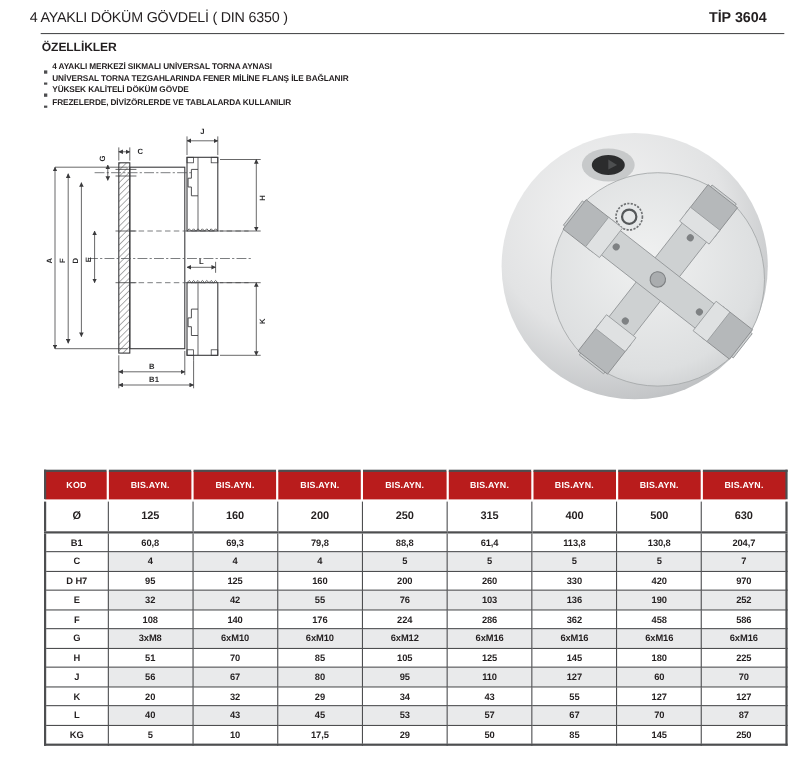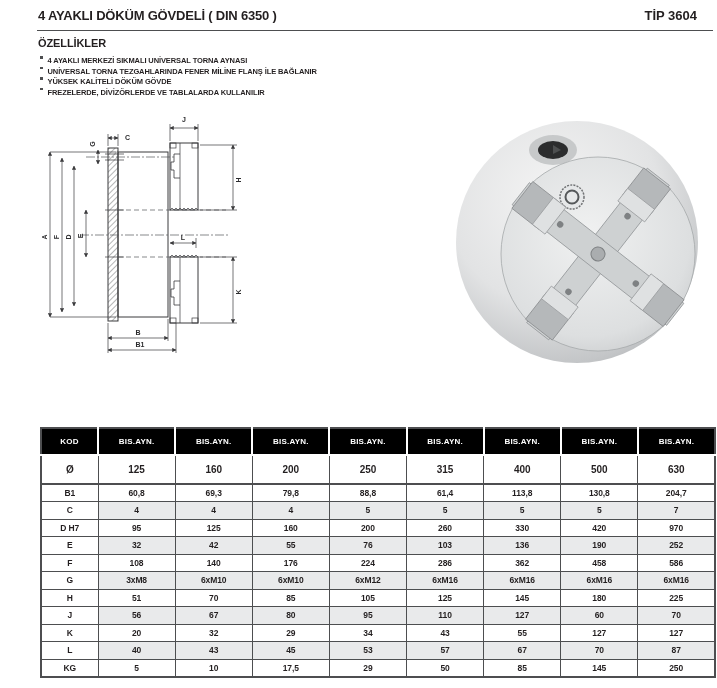--- a/index.html
+++ b/index.html
@@ -3,58 +3,58 @@
 <meta charset="utf-8">
 <style>
   * { box-sizing: border-box; }
   html,body { margin:0; padding:0; }
   body {
     width:717px; height:688px; background:#ffffff;
     font-family:"Liberation Sans", sans-serif; color:#231f20;
     position:relative; overflow:hidden;
   }
   .page-title {
-    position:absolute; left:38px; top:8px;
-    font-size:13px; font-weight:bold; letter-spacing:-0.2px; white-space:nowrap;
+    position:absolute; left:27px; top:8px;
+    font-size:13px; font-weight:normal; letter-spacing:-0.2px; white-space:nowrap;
   }
   .type-code {
     position:absolute; right:20px; top:8px;
     font-size:13px; font-weight:bold;
   }
   .title-rule {
     position:absolute; left:37px; right:4px; top:30px;
     border-top:1.5px solid #4d4e50;
   }
   .features-heading {
     position:absolute; left:38px; top:37px;
     font-size:11px; font-weight:bold; letter-spacing:-0.1px;
   }
   .features-list {
     position:absolute; left:40px; top:56px; margin:0; padding:0;
     list-style:none;
   }
   .features-list li {
     font-size:7.5px; font-weight:bold; letter-spacing:-0.1px;
-    line-height:10.6px; white-space:nowrap; display:flex; align-items:flex-start;
+    line-height:10.6px; white-space:nowrap; display:flex; align-items:flex-end;
   }
   .bullet-dot {
     display:inline-block; width:2.5px; height:2.5px; background:#4d4e50;
     margin-right:5px; flex:0 0 auto;
   }
   .drawing-wrap { position:absolute; left:28px; top:110px; width:235px; height:265px; }
   .photo-wrap   { position:absolute; left:440px; top:112px; width:272px; height:258px; }
   svg text { font-family:"Liberation Sans", sans-serif; }
 
   .spec-table {
     position:absolute; left:40px; top:427px; width:676px;
     border-collapse:collapse; table-layout:fixed;
     border:2px solid #4d4e50;
   }
   .spec-table th {
-    background:#000000; color:#ffffff; font-size:8px; font-weight:bold;
+    background:#b91c1c; color:#ffffff; font-size:8px; font-weight:bold;
     border:2px solid #ffffff; border-top:none; height:27px; text-align:center;
     letter-spacing:0.2px;
   }
   .spec-table th:first-child { border-left:none; }
   .spec-table th:last-child  { border-right:none; }
   .spec-table td {
     border:1px solid #4d4e50; text-align:center; vertical-align:middle;
     font-size:8.5px; font-weight:bold; height:17.5px; background:#ffffff;
     letter-spacing:-0.1px;
   }

